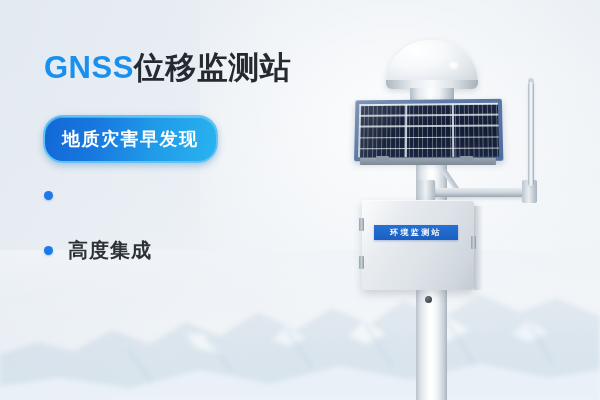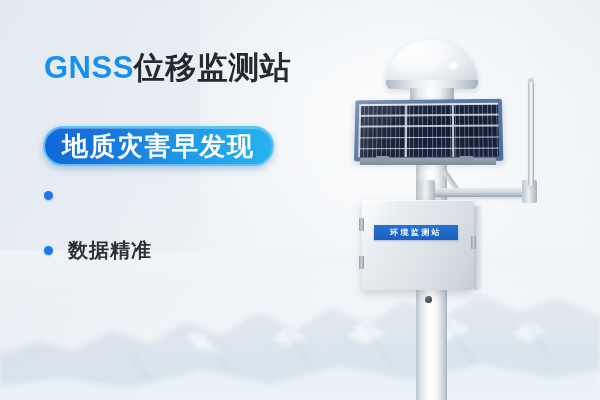--- a/index.html
+++ b/index.html
@@ -36,29 +36,29 @@
 
   .title{
     position:absolute;left:44px;top:52px;
     font-size:31px;font-weight:bold;letter-spacing:.5px;
     white-space:nowrap;line-height:1;
   }
   .title .t-en{color:#1890f0;}
   .title .t-cn{color:#252a31;}
 
   .badge{
-    position:absolute;left:43px;top:126px;
-    height:40px;box-sizing:border-box;
+    position:absolute;left:43px;top:115px;
+    height:48px;box-sizing:border-box;
     padding:0 17px;
     display:flex;align-items:center;justify-content:center;
     border-radius:20px;
     background:linear-gradient(100deg,#1168d8 0%,#1878df 30%,#1f9ae8 62%,#29b3ef 100%);
     border:2.5px solid #5fc4f5;
     box-shadow:0 3px 7px rgba(22,96,180,.30), inset 0 1px 0 rgba(255,255,255,.30);
-    color:#ffffff;font-size:26px;font-weight:bold;letter-spacing:1.5px;
+    color:#ffffff;font-size:18px;font-weight:bold;letter-spacing:1.5px;
     white-space:nowrap;
   }
 
   .features{position:absolute;left:44px;top:182px;}
   .feat{
     display:flex;align-items:center;height:26px;margin-bottom:29px;
   }
   .feat .dot{
     width:9px;height:9px;border-radius:50%;
     background:#1f78e8;margin-right:15px;flex:0 0 auto;
@@ -251,21 +251,21 @@
     </div>
 
     <div class="badge">地质灾害早发现</div>
 
     <div class="features">
       <div class="feat">
         <span class="dot"></span>
       </div>
       <div class="feat">
         <span class="dot"></span>
-        <span class="flabel">数据精准</span>
+        <span class="flabel">高度集成</span>
       </div>
     </div>
 
   </div>
 
   <div class="device">
 
     <div class="pole"></div>
     <div class="pole-seam"></div>
 

